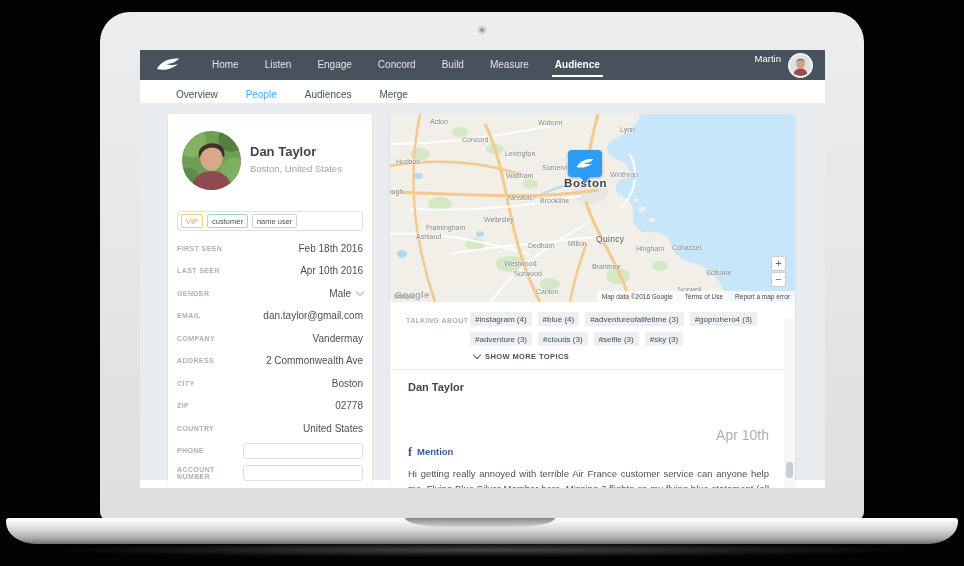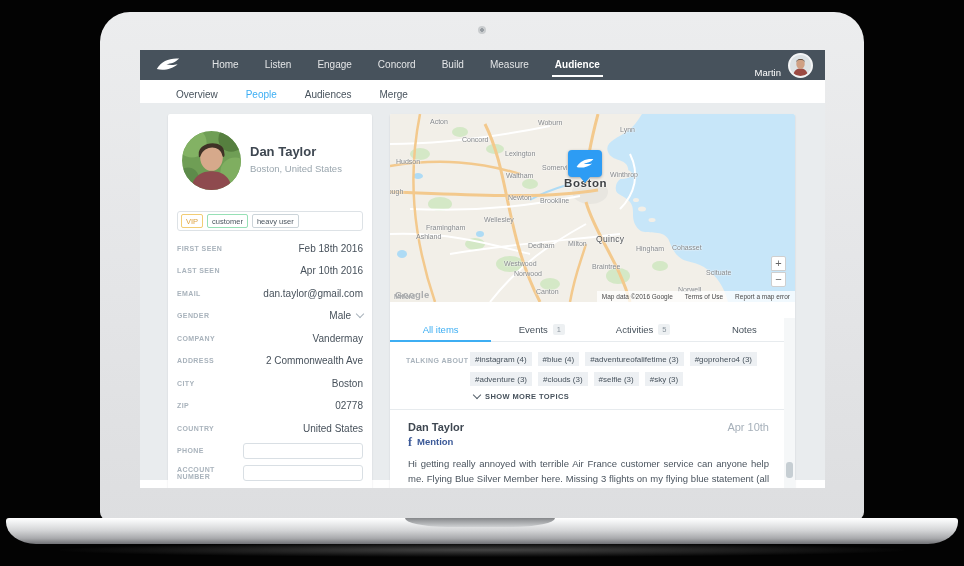--- a/index.html
+++ b/index.html
@@ -25,21 +25,21 @@
   .screen{position:absolute;left:140px;top:50px;width:685px;height:438px;background:#fff;overflow:hidden;}
 
   
   .navbar{height:30px;background:#47525c;display:flex;align-items:center;padding:0 12px 0 15px;}
   .logo{width:28px;height:17px;display:flex;align-items:center;}
   .nav-items{display:flex;margin-left:16px;}
   .nav-item{padding:0 13px;font-size:10px;color:rgba(255,255,255,.85);line-height:30px;height:30px;
     position:relative;cursor:pointer;white-space:nowrap;}
   .nav-item.active{color:#fff;font-weight:bold;}
   .nav-item.active::after{content:"";position:absolute;left:10px;right:10px;bottom:3px;height:2px;background:#fff;}
-  .nav-user{margin-left:auto;display:flex;align-items:flex-end;gap:7px;}
+  .nav-user{margin-left:auto;display:flex;align-items:flex-start;gap:7px;}
   .nav-user-name{font-size:9.5px;color:#fff;}
   .nav-avatar{width:21px;height:21px;border-radius:50%;overflow:hidden;border:2px solid #f4f5f6;background:#dfe4e6;}
 
   
   .subnav{height:30px;background:#fff;border-bottom:1px solid #e4e8ea;display:flex;align-items:center;
     padding-left:34px;gap:24px;}
   .subnav-item{font-size:10px;color:#47525c;height:30px;line-height:30px;position:relative;padding:15px 2px;cursor:pointer;}
   .subnav-item.active{color:#3daef3;}
   .subnav-item.active::after{content:"";position:absolute;left:-6px;right:-6px;bottom:0;height:2px;background:#3daef3;}
 
@@ -102,21 +102,21 @@
   .chip{background:#edf0f3;color:#47525c;font-size:8px;padding:2.5px 5px;border-radius:0;cursor:pointer;white-space:nowrap;}
   .show-more{display:flex;align-items:center;gap:5px;font-size:7.5px;font-weight:bold;color:#47525c;
     letter-spacing:.4px;margin-left:4px;cursor:pointer;}
   .chev{width:5px;height:5px;border-right:1.4px solid #55606a;border-bottom:1.4px solid #55606a;
     transform:rotate(45deg);margin-top:-3px;}
 
   
   .post{border-top:1px solid #e7ebee;padding:11px 26px 0 18px;}
   .post-head{display:flex;justify-content:space-between;align-items:flex-start;}
   .post-author{font-size:11px;font-weight:bold;color:#3e4751;}
-  .post-date{font-size:11px;color:#a6b0ba;}
+  .post-date{font-size:14px;color:#a6b0ba;margin-top:46px;}
   .post-channel{display:flex;align-items:center;gap:5px;margin-top:3px;}
   .fb-icon{font-family:"Liberation Serif",serif;font-weight:bold;color:#3b5998;font-size:12px;line-height:10px;}
   .channel-label{font-size:9.5px;font-weight:bold;color:#3b5998;}
   .post-body{margin-top:9px;font-size:9.5px;line-height:15px;color:#4a545e;text-align:justify;}
 
   
   .scroll-track{position:absolute;right:0;top:204px;bottom:0;width:11px;background:#f5f7f8;}
   .scroll-thumb{position:absolute;right:2px;top:144px;width:7px;height:16px;background:#c6ced3;border-radius:3px;cursor:pointer;}
 </style>
 </head>
@@ -180,42 +180,42 @@
         </div>
         <div class="p-nameblock">
           <div class="p-name">Dan Taylor</div>
           <div class="p-loc">Boston, United States</div>
         </div>
       </div>
 
       <div class="tagbox">
         <span class="tag vip">VIP</span>
         <span class="tag customer">customer</span>
-        <span class="tag heavy">heavy user</span>
+        <span class="tag heavy">name user</span>
       </div>
 
       <div class="fields">
         <div class="frow">
           <span class="flabel">FIRST SEEN</span>
           <span class="fvalue">Feb 18th 2016</span>
         </div>
         <div class="frow">
           <span class="flabel">LAST SEEN</span>
           <span class="fvalue">Apr 10th 2016</span>
-        </div>
-        <div class="frow">
-          <span class="flabel">EMAIL</span>
-          <span class="fvalue">dan.taylor@gmail.com</span>
         </div>
         <div class="frow">
           <span class="flabel">GENDER</span>
           <span class="fvalue">
               <span>Male</span>
               <span class="caret"></span>
             </span>
+        </div>
+        <div class="frow">
+          <span class="flabel">EMAIL</span>
+          <span class="fvalue">dan.taylor@gmail.com</span>
         </div>
         <div class="frow">
           <span class="flabel">COMPANY</span>
           <span class="fvalue">Vandermay</span>
         </div>
         <div class="frow">
           <span class="flabel">ADDRESS</span>
           <span class="fvalue">2 Commonwealth Ave</span>
         </div>
         <div class="frow">
@@ -320,36 +320,20 @@
         <div class="zoom-btn zoom-out">−</div>
 
         <span class="google-wm">Google</span>
         <div class="map-attr">
           <span>Map data ©2016 Google</span>
           <span>Terms of Use</span>
           <span>Report a map error</span>
         </div>
       </div>
 
-      <div class="tabs">
-        <div class="tab active">
-          <span>All items</span>
-        </div>
-        <div class="tab">
-          <span>Events</span>
-          <span class="badge">1</span>
-        </div>
-        <div class="tab">
-          <span>Activities</span>
-          <span class="badge">5</span>
-        </div>
-        <div class="tab">
-          <span>Notes</span>
-        </div>
-      </div>
 
       <div class="topics">
         <div class="topics-label">TALKING ABOUT</div>
         <div class="chips">
           <span class="chip">#instagram (4)</span>
           <span class="chip">#blue (4)</span>
           <span class="chip">#adventureofalifetime (3)</span>
           <span class="chip">#goprohero4 (3)</span>
           <span class="chip">#adventure (3)</span>
           <span class="chip">#clouds (3)</span>

